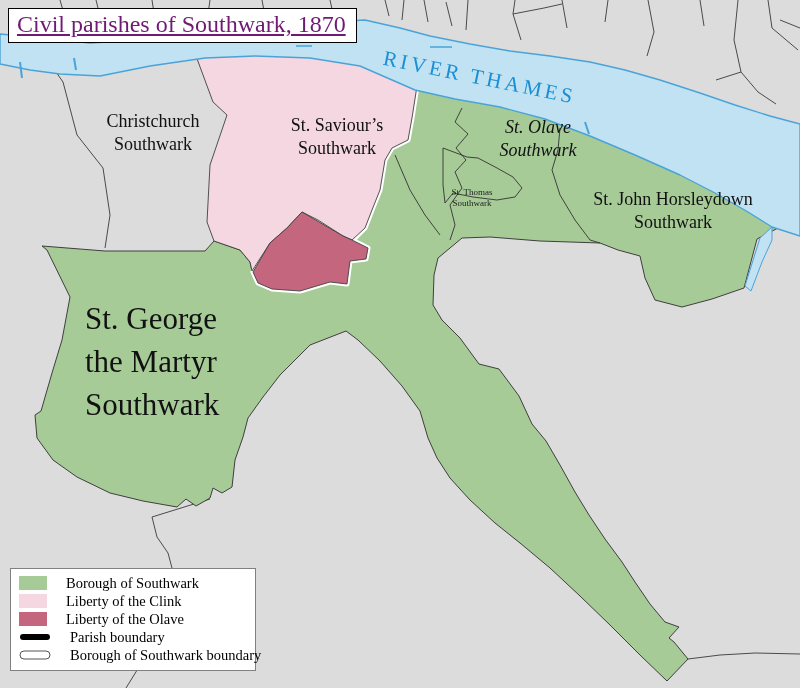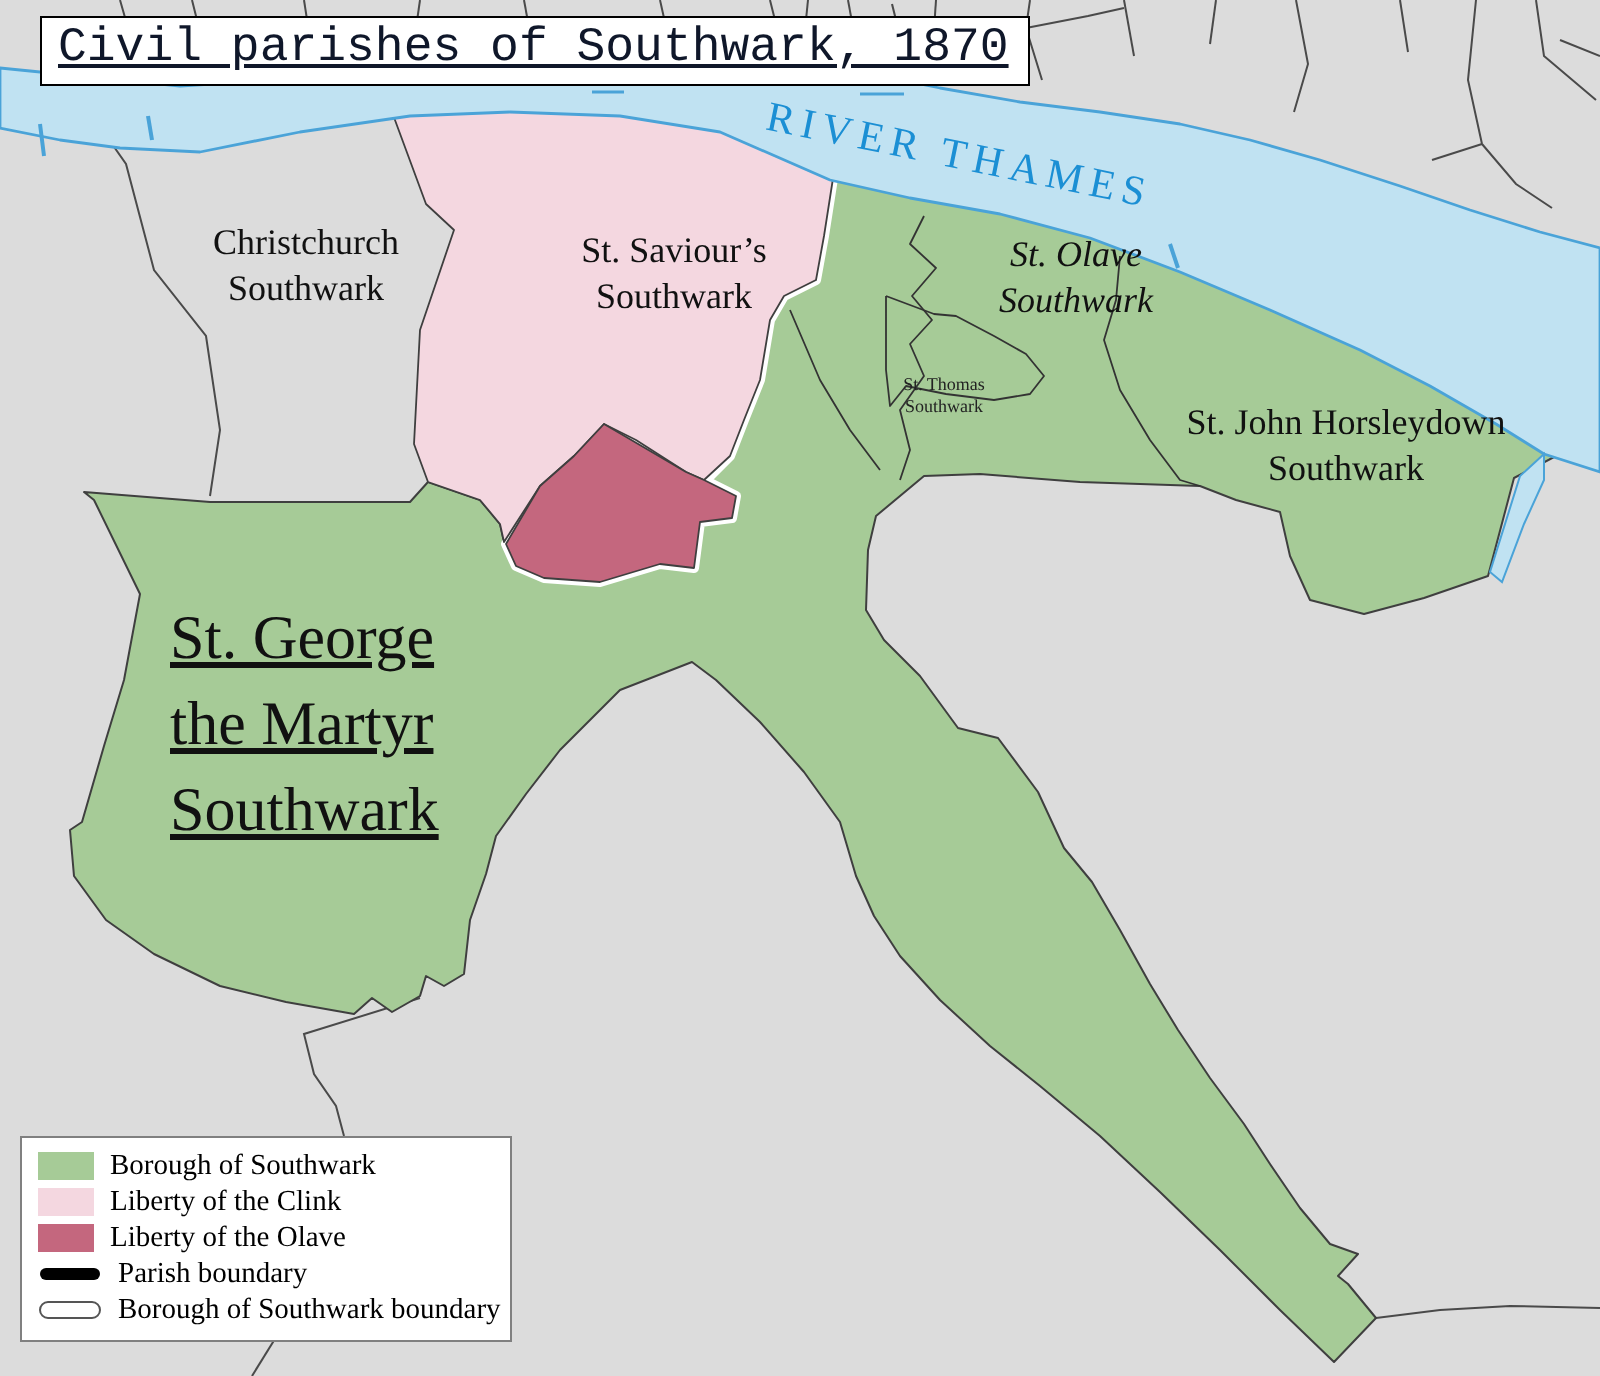--- a/index.html
+++ b/index.html
@@ -6,26 +6,26 @@
   #stage{position:relative;width:800px;height:688px;overflow:hidden;
          font-family:"Liberation Serif", "DejaVu Serif", serif;background:#dcdcdc;}
   #map-svg{position:absolute;left:0;top:0;}
   .maplabel{position:absolute;color:#111;text-align:center;line-height:1.3;
             transform:translateX(-50%);white-space:nowrap;}
   .lbl-sm{font-size:18px;}
   .lbl-tiny{font-size:9px;line-height:1.25;color:#222;}
   .lbl-big{font-size:31px;line-height:1.38;text-align:left;transform:none;}
   #river-label{position:absolute;left:386px;top:46px;font-size:21px;letter-spacing:3.5px;
                color:#1b8fd4;transform:rotate(11.5deg);transform-origin:left top;white-space:nowrap;}
-  #title-box{position:absolute;left:20px;top:8px;background:#ffffff;border:1.5px solid #000;
-             padding:2px 10px 4px 8px;font-size:24px;color:#0f172a;font-family:Liberation Mono, monospace;}
+  #title-box{position:absolute;left:8px;top:8px;background:#ffffff;border:1.5px solid #000;
+             padding:2px 10px 4px 8px;font-size:24px;color:#701a75;}
   #title-box span{text-decoration:underline;}
   #legend-box{position:absolute;left:10px;top:568px;width:246px;background:#ffffff;
               border:1px solid #808080;padding:5px 6px 6px 8px;box-sizing:border-box;}
-  .legend-row{display:flex;align-items:center;gap:8px;height:18px;}
+  .legend-row{display:flex;align-items:center;gap:19px;height:18px;}
   .legend-row .sw{flex:0 0 auto;display:block;}
   .legend-row .lab{font-size:14.5px;color:#000;white-space:nowrap;}
 </style>
 </head>
 <body>
 
 <div id="stage">
 
   <svg id="map-svg" width="800" height="688" viewBox="0 0 800 688">
 
@@ -141,26 +141,26 @@
   <div class="maplabel lbl-sm" style="left:538px;top:116px;font-style:italic;">
     <div>St. Olave</div>
     <div>Southwark</div>
   </div>
 
   <div class="maplabel lbl-tiny" style="left:472px;top:187px;text-align:center;">
     <div>St. Thomas</div>
     <div>Southwark</div>
   </div>
 
-  <div class="maplabel lbl-sm" style="left:673px;top:200px;">
+  <div class="maplabel lbl-sm" style="left:673px;top:188px;">
     <div>St. John Horsleydown</div>
     <div>Southwark</div>
   </div>
 
-  <div class="maplabel lbl-big" style="left:85px;top:298px;text-decoration:underline;">
+  <div class="maplabel lbl-big" style="left:85px;top:298px;">
     <div>St. George</div>
     <div>the Martyr</div>
     <div>Southwark</div>
   </div>
 
   <div id="title-box">
     <span>Civil parishes of Southwark, 1870</span>
   </div>
 
   <div id="legend-box">

